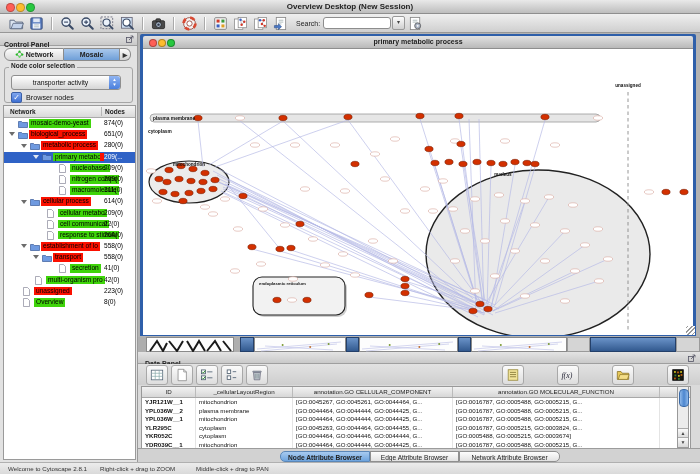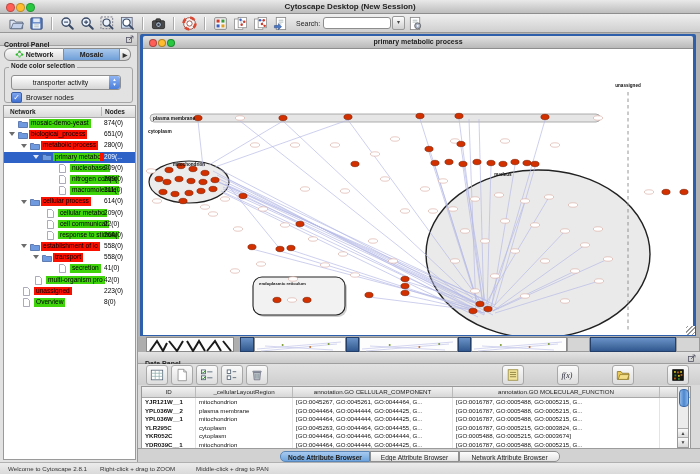--- a/index.html
+++ b/index.html
@@ -101,21 +101,21 @@
   #statusbar{left:0;top:462px;width:700px;height:12px;background:linear-gradient(#ececec,#d8d8d8);border-top:1px solid #b0b0b0;}
   .stitem{position:absolute;top:0;font-size:6.2px;color:#333;line-height:12px;white-space:nowrap;}
 </style>
 </head>
 <body>
 
 <div class="abs" id="titlebar">
   <div class="abs light" style="left:6px;background:#ff5f57"></div>
   <div class="abs light" style="left:16px;background:#febc2e"></div>
   <div class="abs light" style="left:26px;background:#28c840"></div>
-  <div class="title">Cytoscape Desktop (New Session)</div>
+  <div class="title">Overview Desktop (New Session)</div>
 </div>
 
 <div class="abs" id="toolbar">
   <span id="toolbar-icons" style="display:flex;align-items:center;">
       <span class="tbtn">
         <svg width="15" height="15" viewBox="0 0 16 16">
           <path d="M1 4.5 h4.5 l1.5 2 H14.5 v7 H1 z" fill="#dbe4f0" stroke="#5b6880" stroke-width="1"></path>
           <path d="M2.2 13.5 L4.4 7.8 H15.4 L13.2 13.5 Z" fill="#c3d2ea" stroke="#5b6880" stroke-width="0.9"></path>
         </svg>
       </span>

